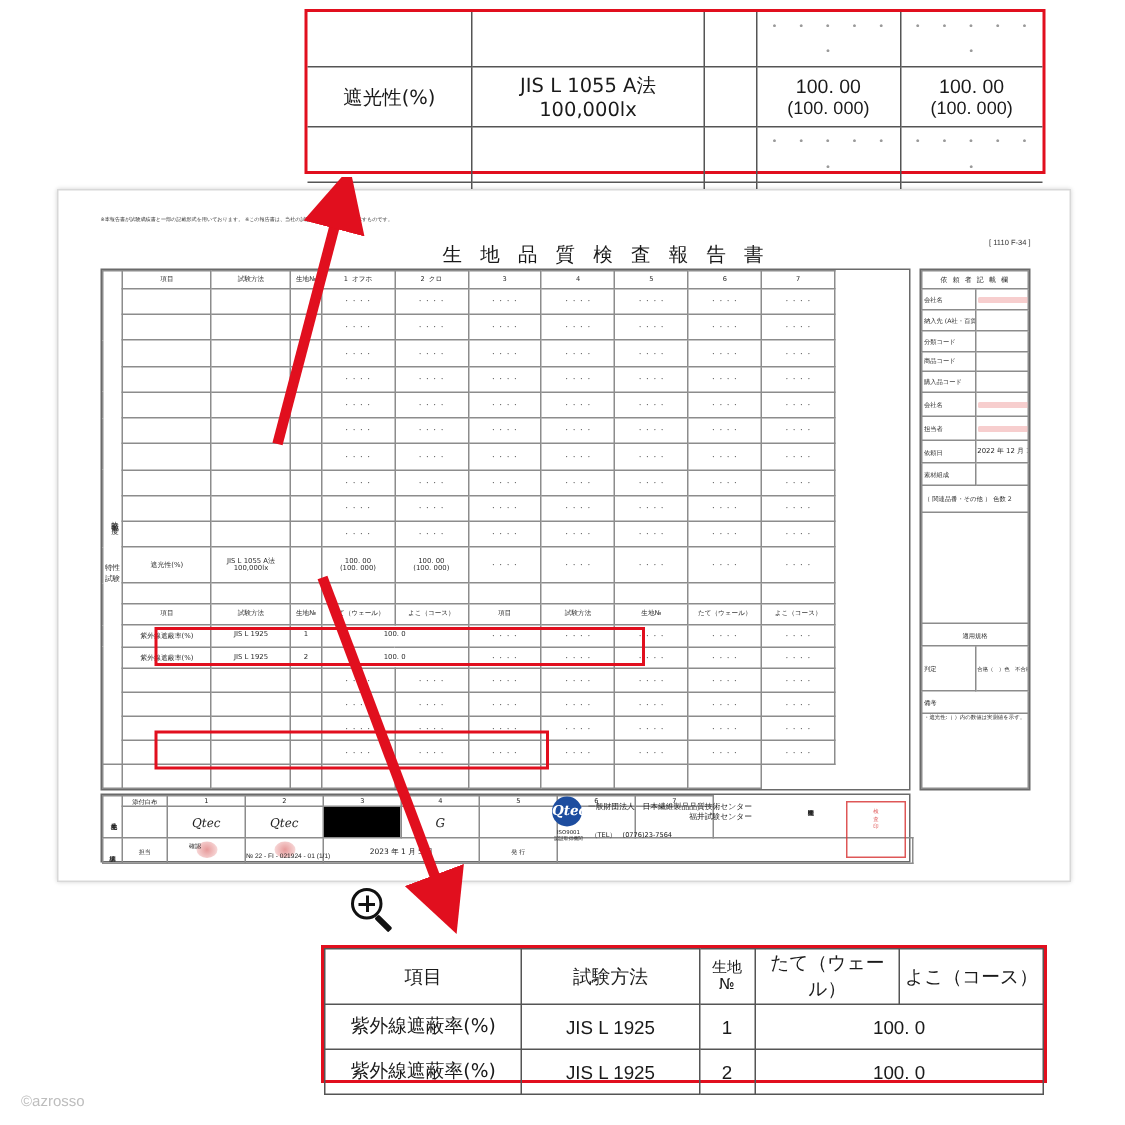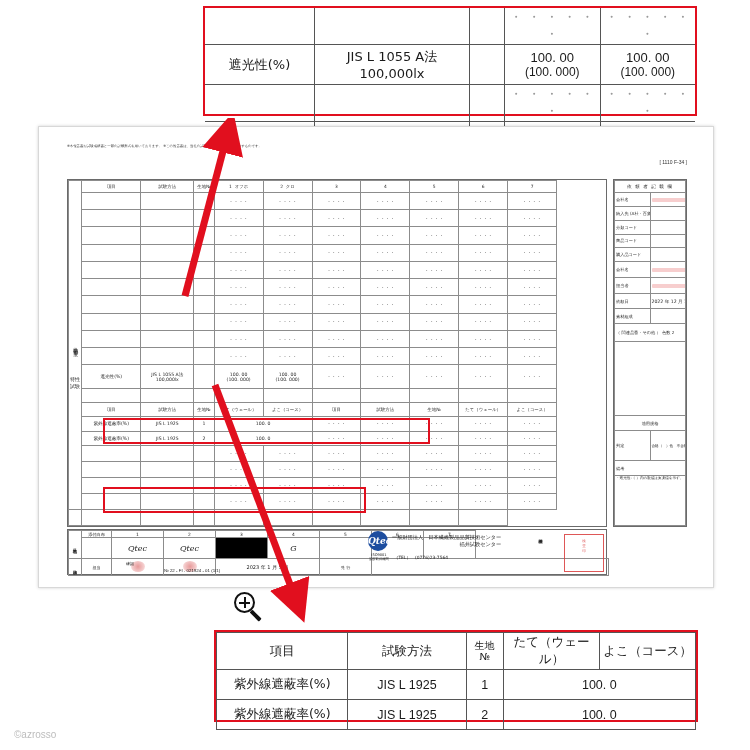--- a/index.html
+++ b/index.html
@@ -329,20 +329,21 @@
   <div class="plus-h"></div>
   <div class="plus-v"></div>
   <div class="handle"></div>
 </div>
 
 <div id="doc-sheet">
   <div id="doc-inner">
 
     <div id="doc-note">※本報告書が試験成績書と一部の記載形式を用いております。
 ※この報告書は、当社の試験方法及び試験結果を示すものです。</div>
+    <div id="doc-title" class="jtext">生 地 品 質 検 査 報 告 書</div>
     <div id="doc-formno">[ 1110 F-34 ]</div>
 
     <div id="main-grid">
       <table>
         <colgroup>
           <col style="width:13px">
             <col style="width:58px">
             <col style="width:52px">
             <col style="width:20px">
           <col style="width:48px">

